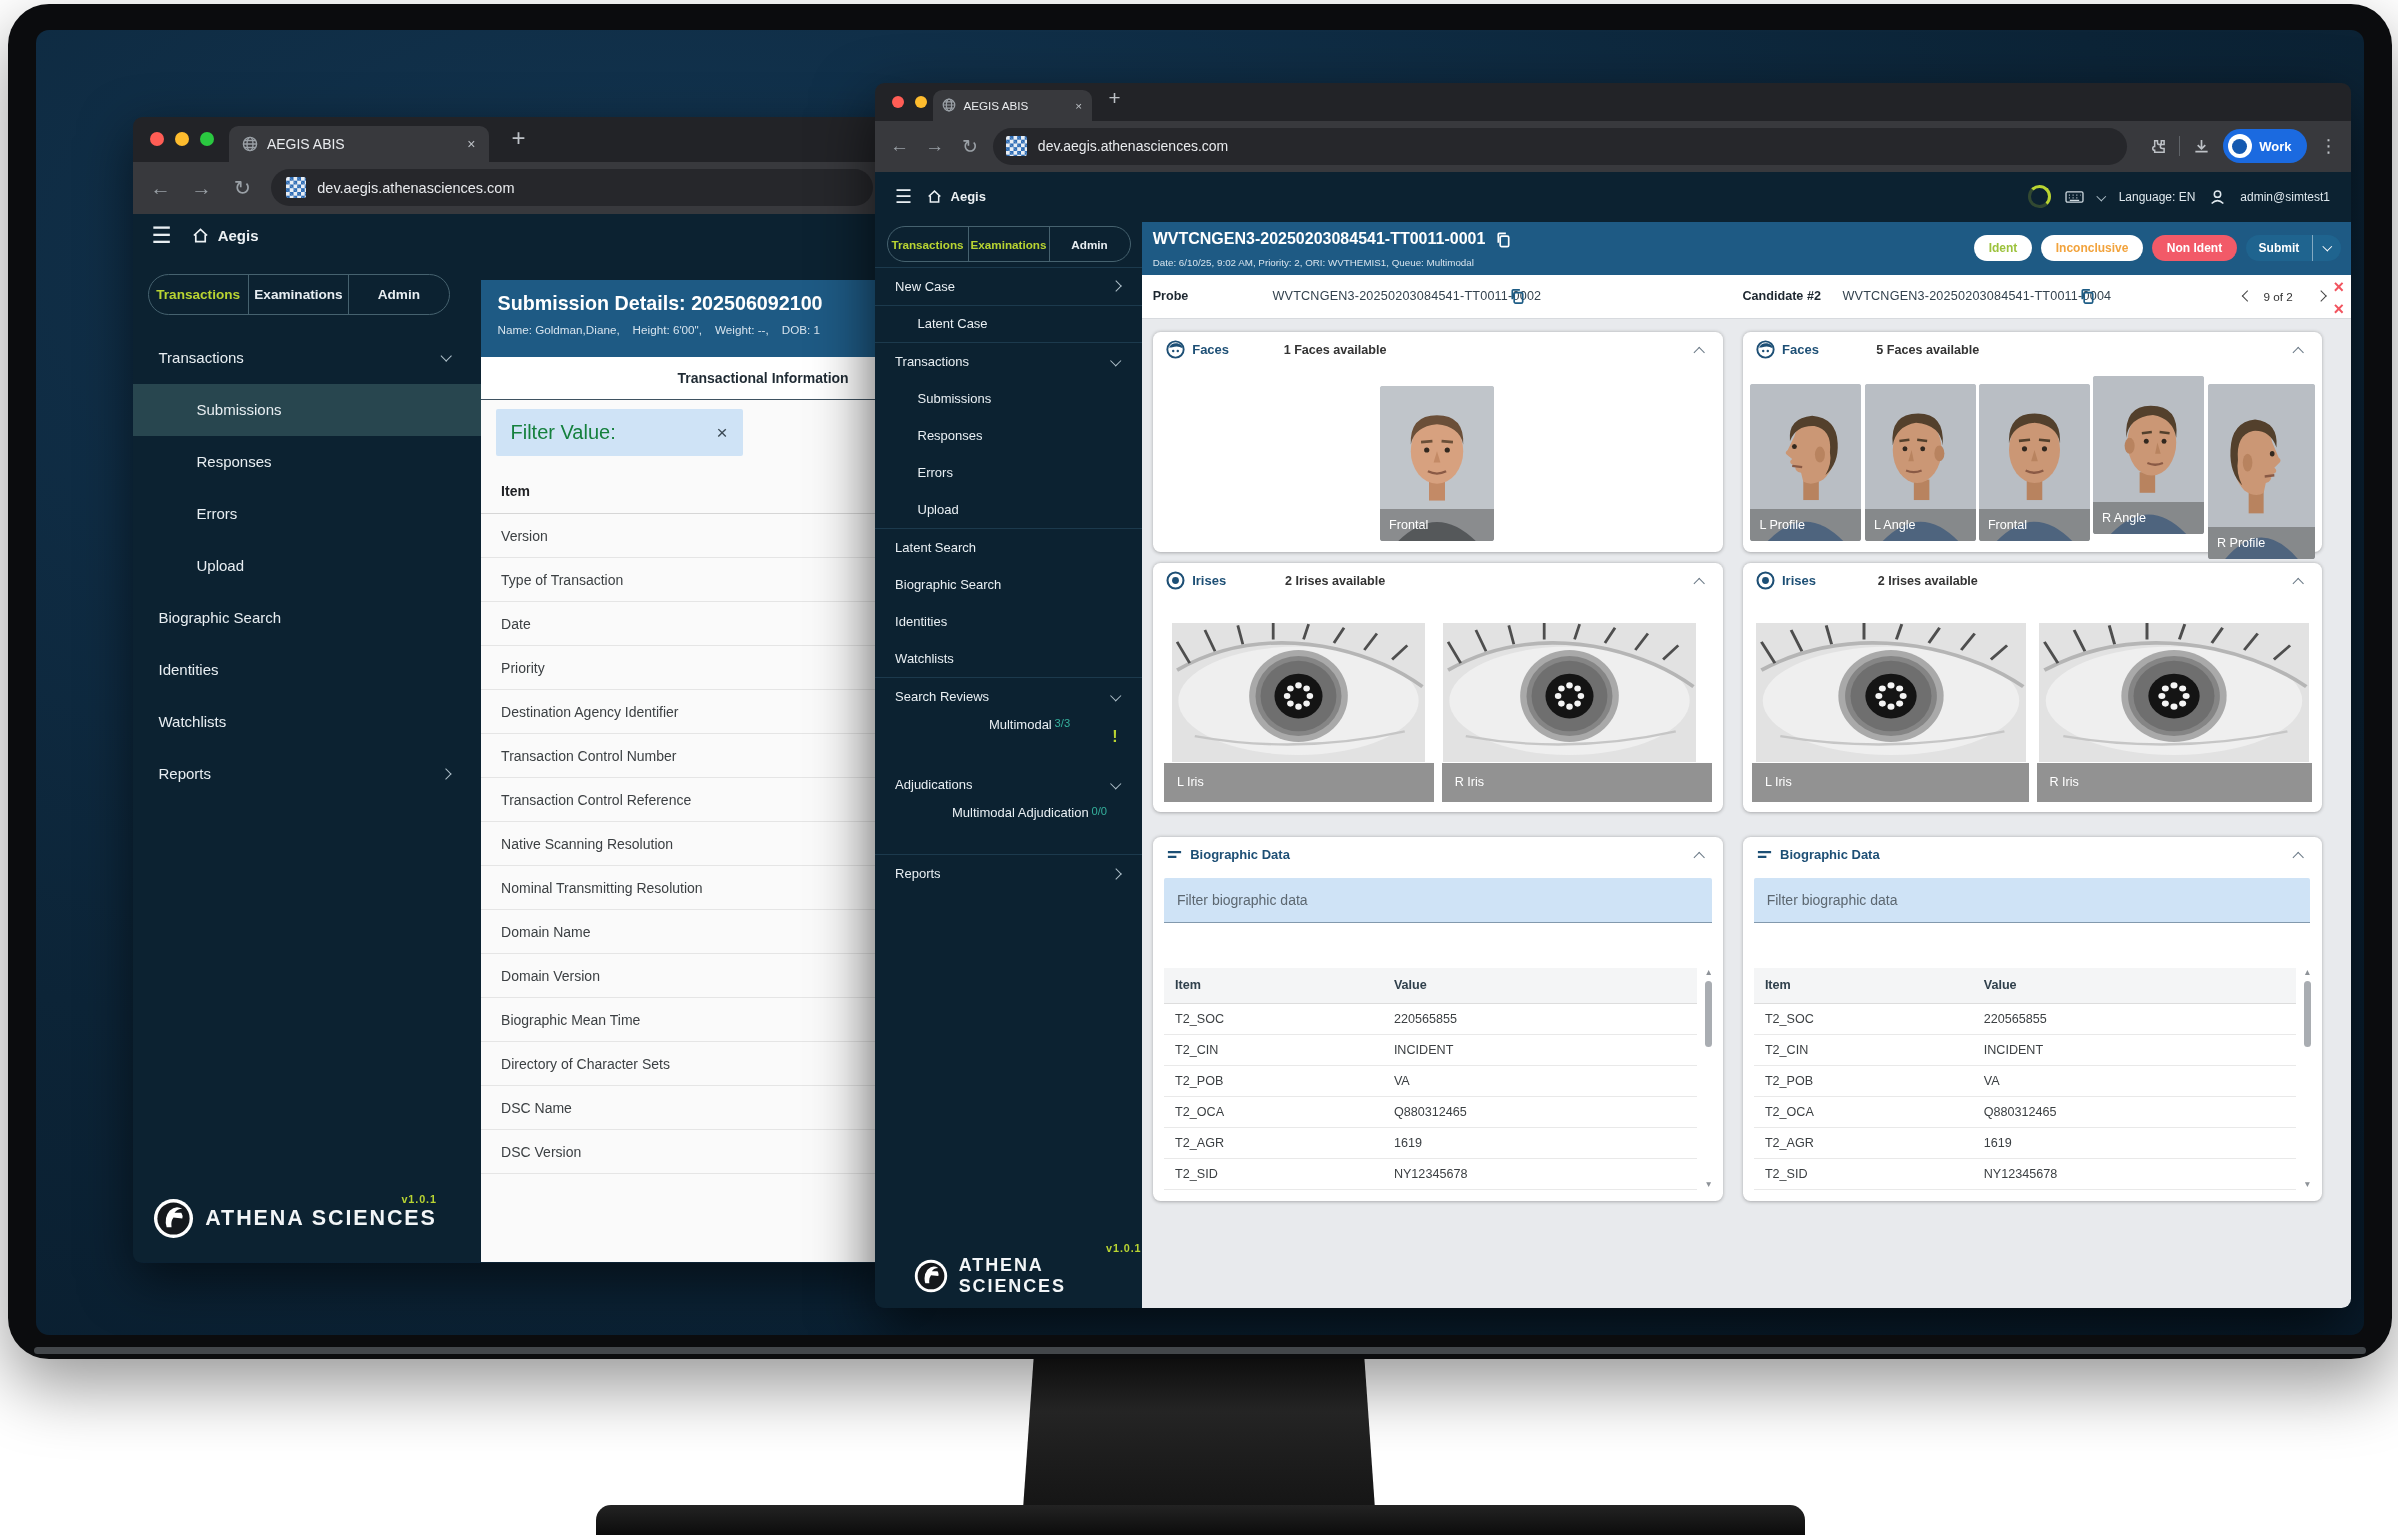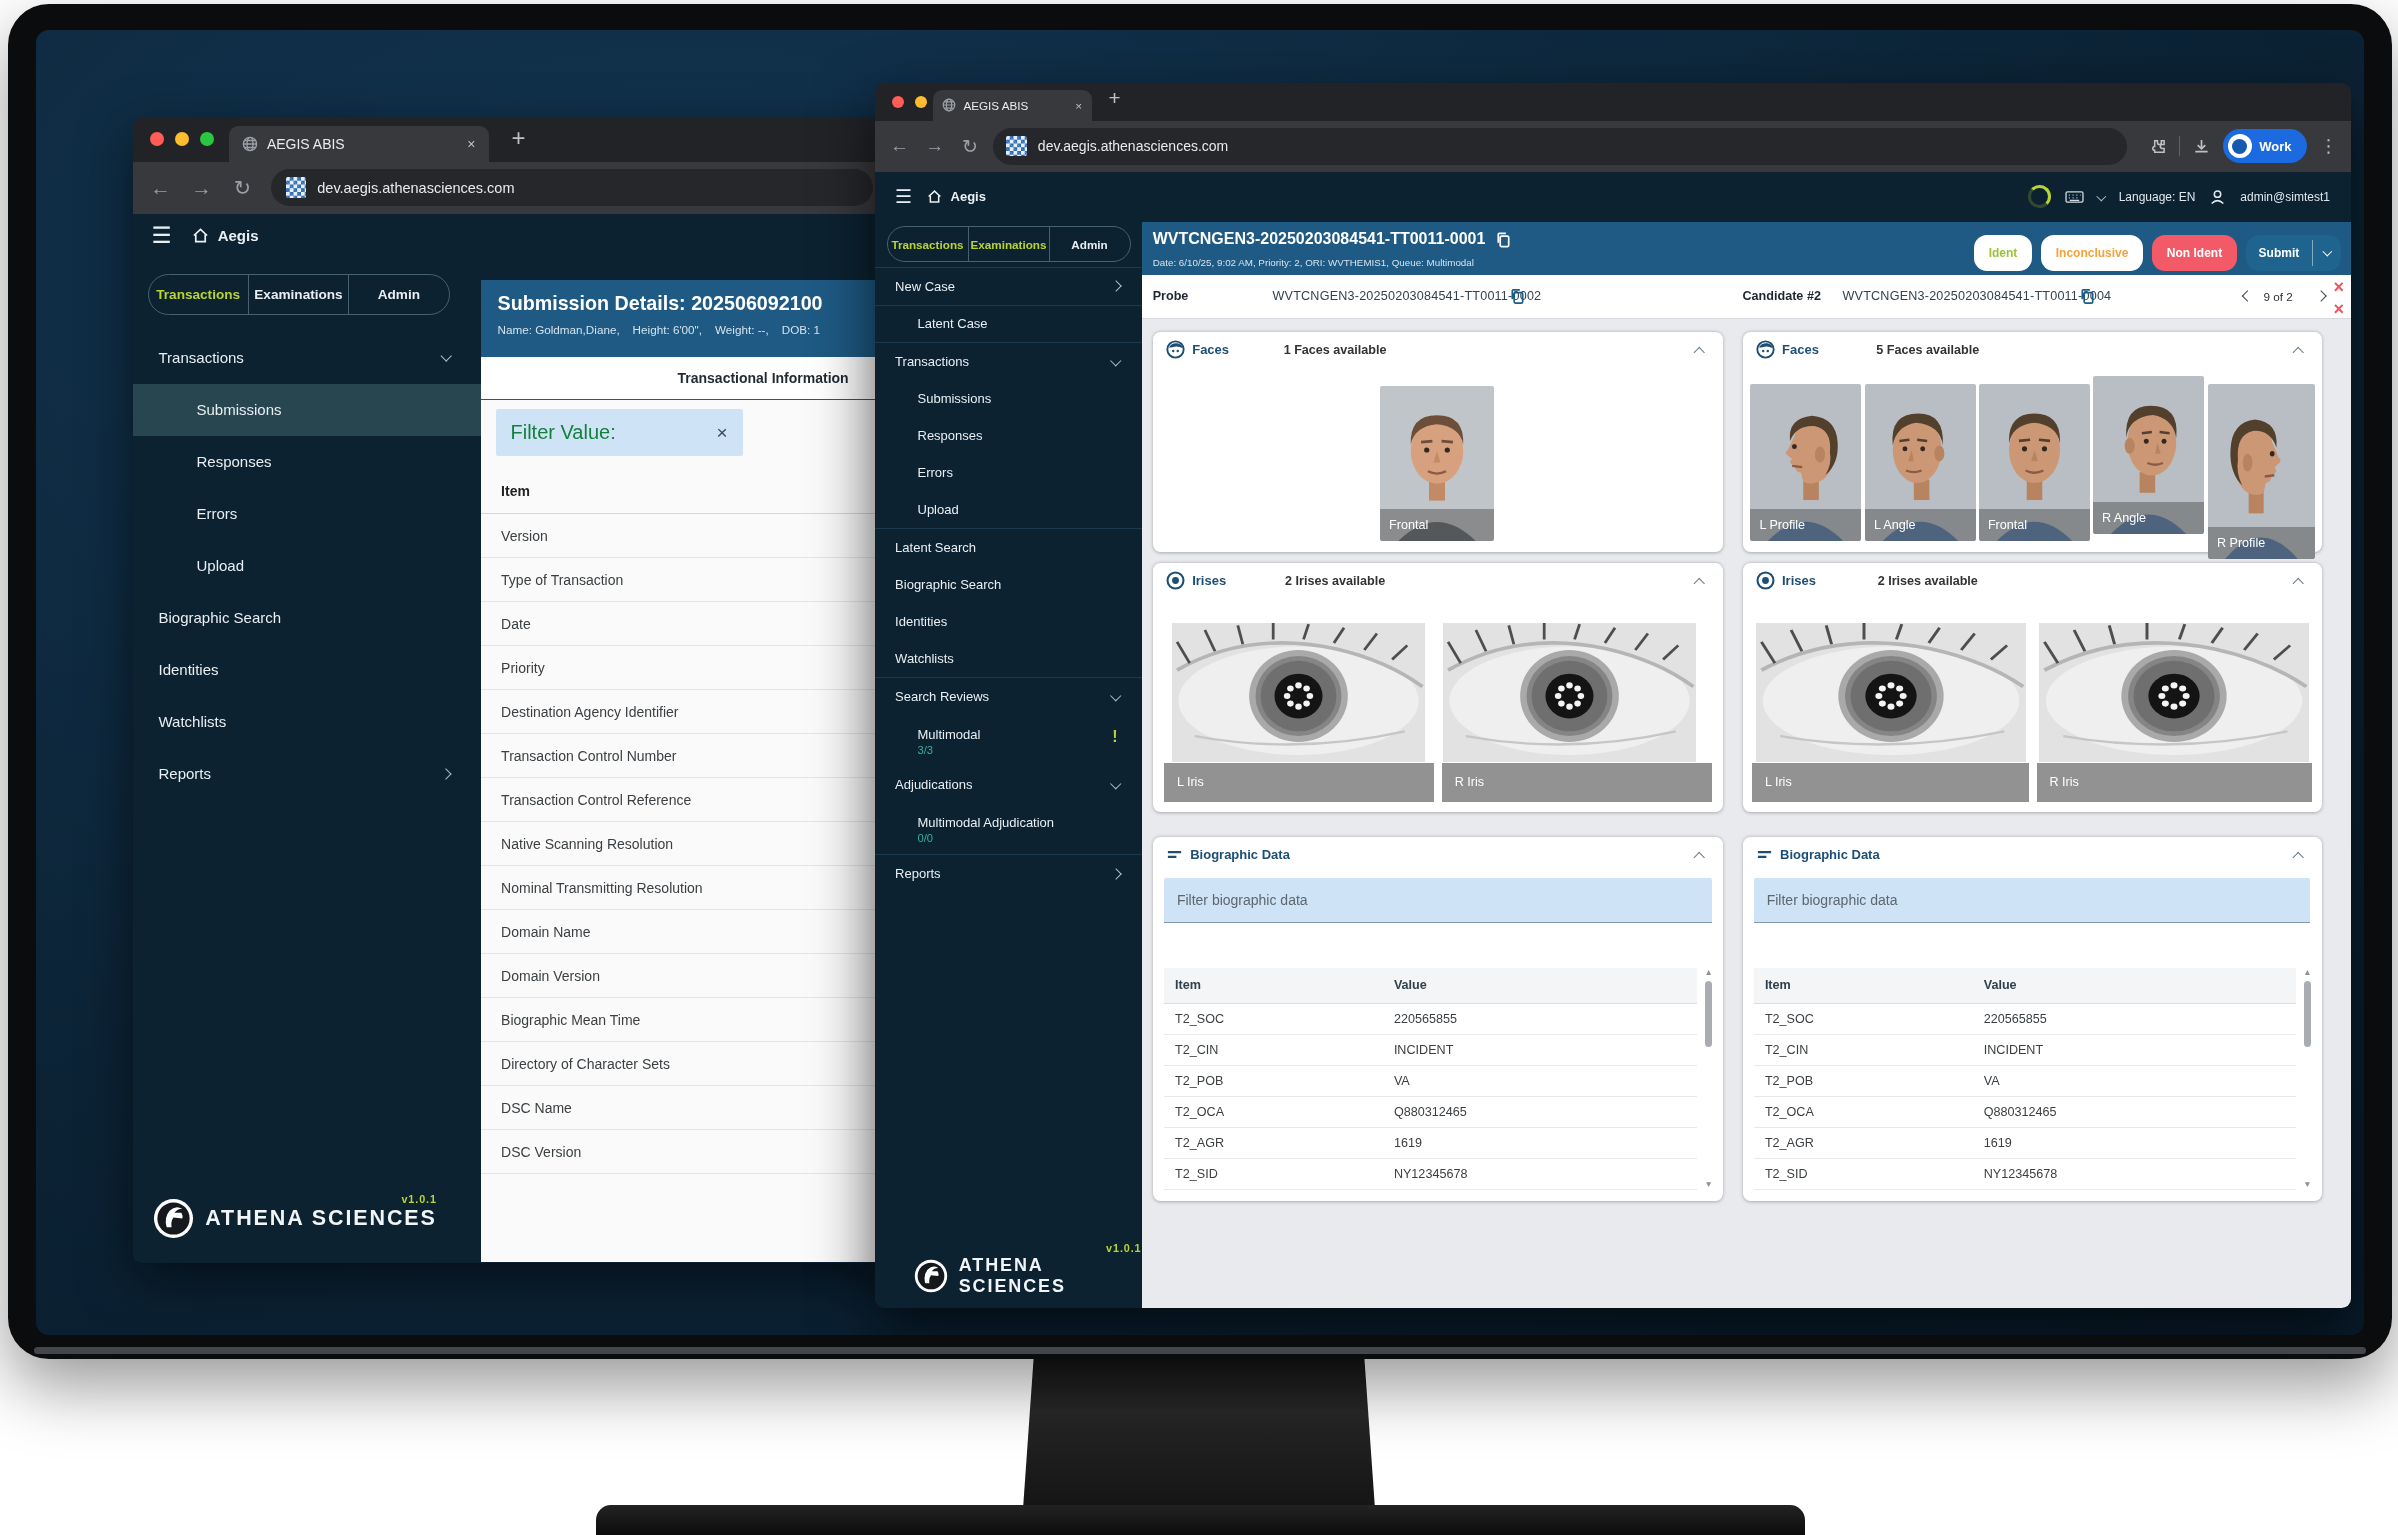--- a/index.html
+++ b/index.html
@@ -91,33 +91,33 @@
   .bw-filter .lab{color:#15803d;font-size:20px}
   .bw-filter .x{margin-left:auto;color:#3c4a55;font-size:19px}
   .bw-table{margin-top:13px}
   .bw-th{height:45px;display:flex;align-items:center;padding-left:20.6px;font-weight:700;font-size:14px;color:#202124;border-bottom:0.9px solid #d6d6d6}
   .bw-row{height:44px;display:flex;align-items:center;padding-left:20.6px;font-size:14px;color:#3c4043;border-bottom:0.9px solid #e5e5e5}
   
   .fw-side{position:absolute;left:0;top:0;width:267px;height:100%}
   .fw-nav{position:absolute;top:45px;left:0;width:100%;font-size:13px}
   .fw-item{height:37px;display:flex;align-items:center;color:#e9eff3;padding-left:20.6px;position:relative}
   .fw-item.child{padding-left:43px}
-  .fw-item.two{height:51px;flex-direction:column;align-items:flex-start;justify-content:center;gap:2.8px;padding-top:1.9px}
+  .fw-item.two{height:51px;flex-direction:row;align-items:flex-start;justify-content:center;gap:2.8px;padding-top:1.9px}
   .count{font-size:11.2px}
   .fw-sep{height:0.9px;background:#1c3a4d}
   .alert{position:absolute;right:24px;top:13px;color:#b9d432;font-weight:800;font-size:16px}
   .fw .chev{right:22.5px;width:7.5px;height:7.5px}
   .logo-circ{border-radius:50%;flex:none}
   
   .fw-main{position:absolute;left:267px;top:0;right:0;bottom:0;background:#e8eaed;overflow:hidden}
   .fw-blue{position:absolute;left:0;right:0;top:0;height:53px;background:#1e5a84;color:#fff}
   .fw-title{position:absolute;left:11.2px;top:8.4px;font-size:16px;font-weight:700;display:flex;gap:9.4px;align-items:center;white-space:nowrap}
   .fw-sub{position:absolute;left:11.2px;top:35px;font-size:9.8px;color:#d6e3ed}
   .btns{position:absolute;right:9.4px;top:13px;display:flex;gap:8.4px;align-items:center}
-  .pill-btn{height:36px;border-radius:13px;display:flex;align-items:center;justify-content:center;font-size:12px;font-weight:700;padding:0 15px;white-space:nowrap}
+  .pill-btn{height:26px;border-radius:13px;display:flex;align-items:center;justify-content:center;font-size:12px;font-weight:700;padding:0 15px;white-space:nowrap}
   .b-ident{background:#fff;color:#9cc23c}
   .b-inc{background:#fff;color:#f2a33c}
   .b-non{background:#f25a68;color:#fff}
   .b-sub{background:#1f648f;color:#fff;padding:0}
   .b-sub .s-lab{padding:0 13px}
   .b-sub .s-div{width:0.9px;height:26px;background:rgba(255,255,255,.45)}
   .b-sub .s-car{width:28px;display:flex;align-items:center;justify-content:center}
   .b-sub .s-car .chev{position:static;transform:rotate(45deg);border-color:#fff;width:6.6px;height:6.6px;margin-top:-2.8px}
   .cmp{position:absolute;left:0;right:0;top:53px;height:44px;background:#fff;border-bottom:0.9px solid #d7dade}
   .cmp>*{position:absolute;top:50%;transform:translateY(-50%)}

